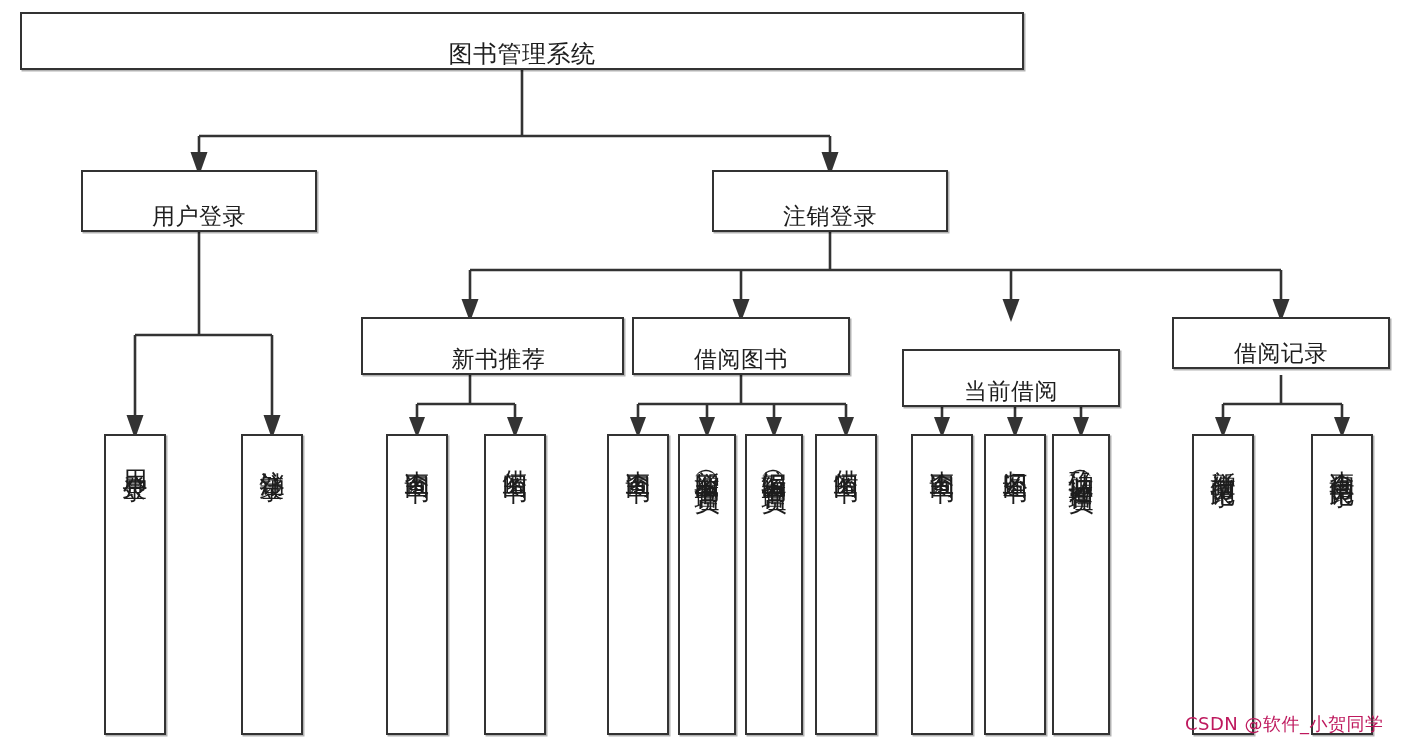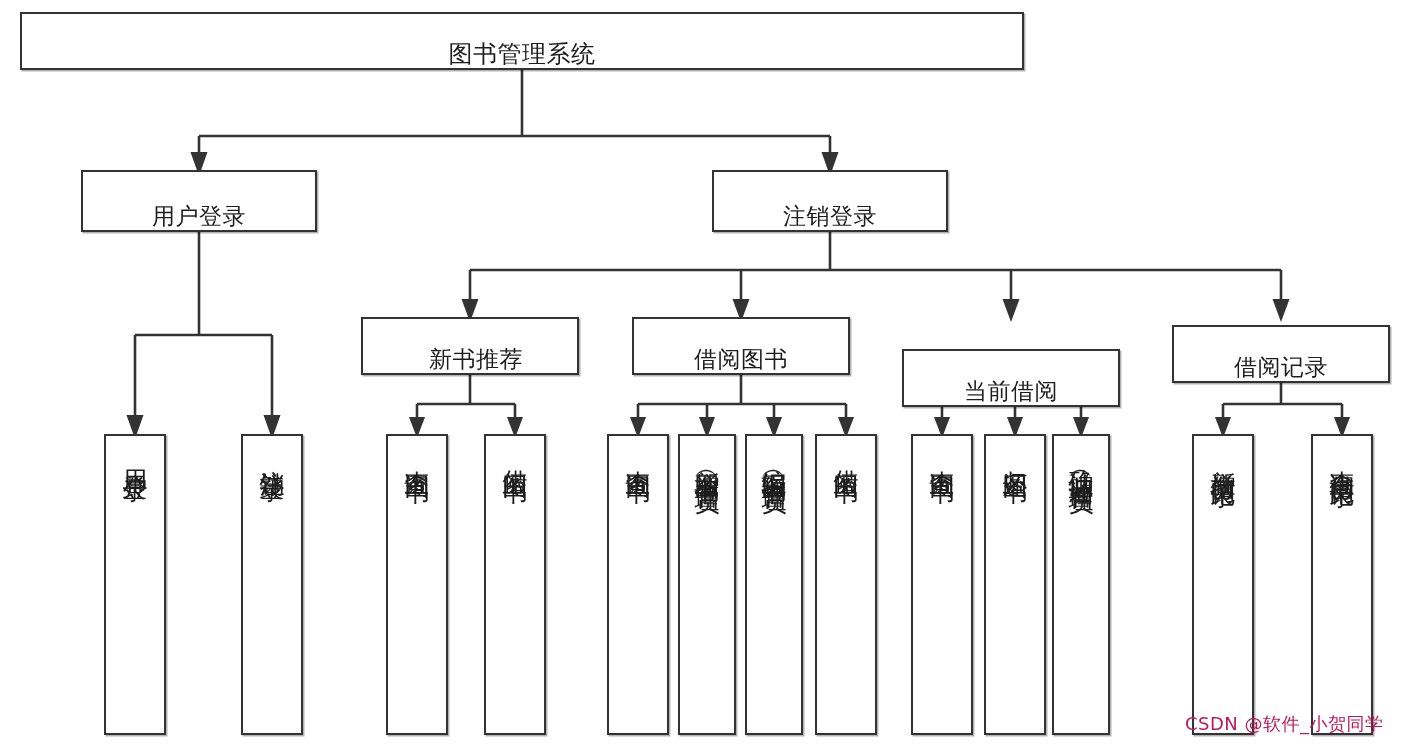--- a/index.html
+++ b/index.html
@@ -157,30 +157,30 @@
     <span class="label">图书管理系统</span>
   </div>
 
   <div class="node horiz" style="left:81px;top:170px;width:236px;height:62px;">
     <span class="label">用户登录</span>
   </div>
   <div class="node horiz" style="left:712px;top:170px;width:236px;height:62px;">
     <span class="label">注销登录</span>
   </div>
 
-  <div class="node horiz" style="left:361px;top:317px;width:218px;height:58px;padding-left:12px;">
+  <div class="node horiz" style="left:361px;top:317px;width:263px;height:58px;padding-left:12px;">
     <span class="label">新书推荐</span>
   </div>
   <div class="node horiz" style="left:632px;top:317px;width:218px;height:58px;">
     <span class="label">借阅图书</span>
   </div>
   <div class="node horiz" style="left:902px;top:317px;width:218px;height:58px;margin-top:32px;">
     <span class="label">当前借阅</span>
   </div>
-  <div class="node horiz" style="left:1172px;top:317px;width:218px;height:58px;margin-top:8px;">
+  <div class="node horiz" style="left:1172px;top:317px;width:218px;height:52px;">
     <span class="label">借阅记录</span>
   </div>
 
   <div class="node vert" style="left:104px;top:434px;width:62px;height:301px;">
     <span class="label">用户登录</span>
   </div>
   <div class="node vert" style="left:241px;top:434px;width:62px;height:301px;">
     <span class="label">注销登录</span>
   </div>
 

